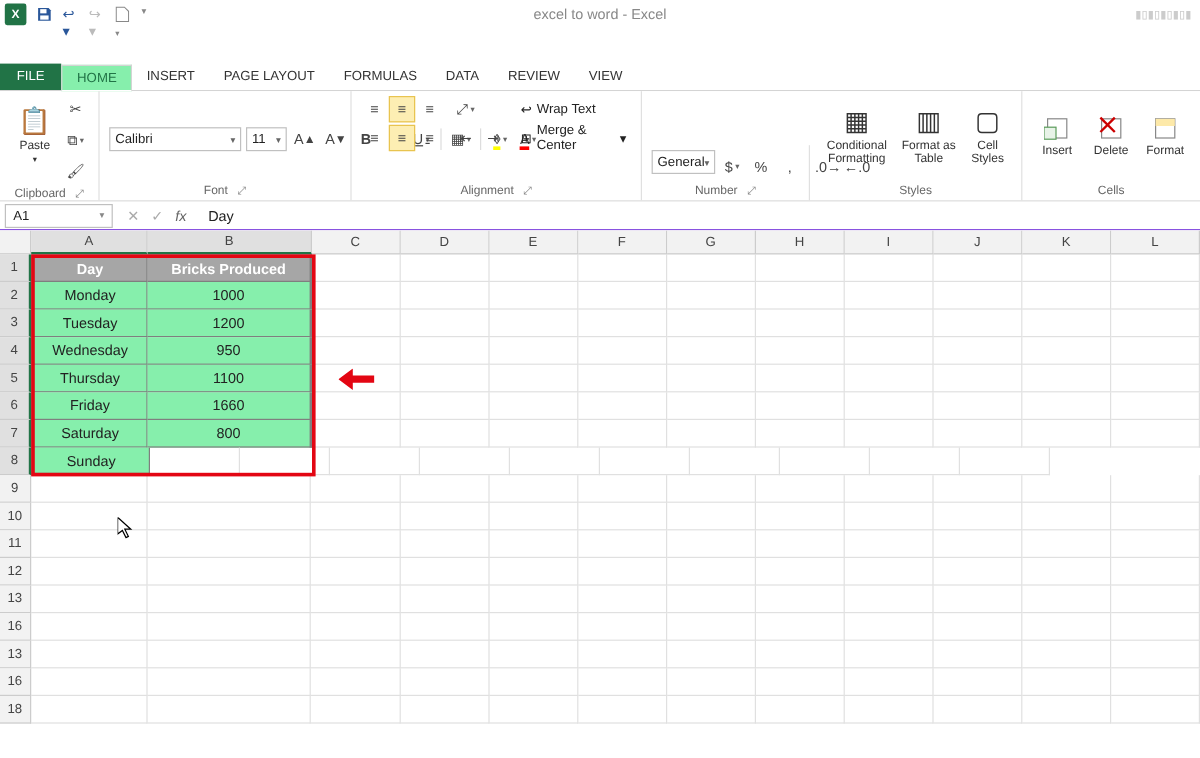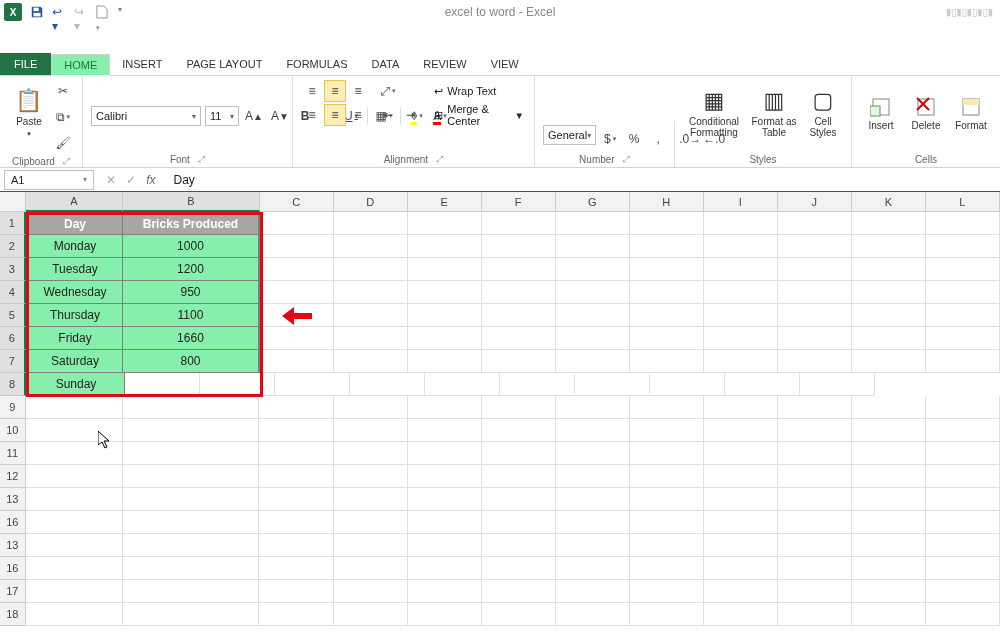--- a/index.html
+++ b/index.html
@@ -563,35 +563,20 @@
         <div class="cell colE"></div>
         <div class="cell colF"></div>
         <div class="cell colG"></div>
         <div class="cell colH"></div>
         <div class="cell colI"></div>
         <div class="cell colJ"></div>
         <div class="cell colK"></div>
         <div class="cell colL"></div>
       </div>
       <div class="g-row">
-        <div class="row-h">17</div>
-        <div class="cell colA"></div>
-        <div class="cell colB"></div>
-        <div class="cell colC"></div>
-        <div class="cell colD"></div>
-        <div class="cell colE"></div>
-        <div class="cell colF"></div>
-        <div class="cell colG"></div>
-        <div class="cell colH"></div>
-        <div class="cell colI"></div>
-        <div class="cell colJ"></div>
-        <div class="cell colK"></div>
-        <div class="cell colL"></div>
-      </div>
-      <div class="g-row">
         <div class="row-h">18</div>
         <div class="cell colA"></div>
         <div class="cell colB"></div>
         <div class="cell colC"></div>
         <div class="cell colD"></div>
         <div class="cell colE"></div>
         <div class="cell colF"></div>
         <div class="cell colG"></div>
         <div class="cell colH"></div>
         <div class="cell colI"></div>

